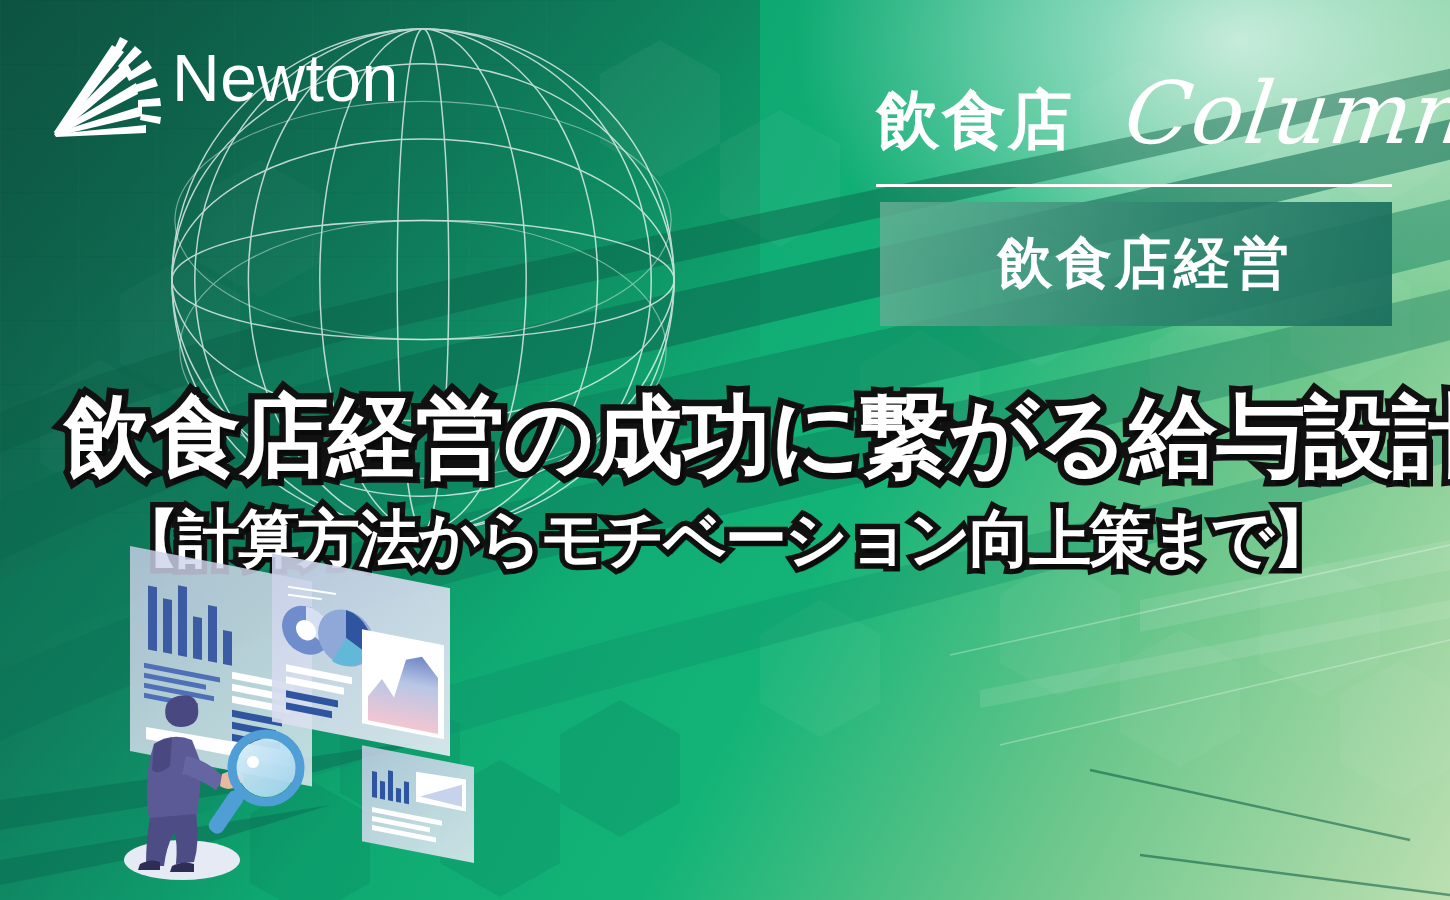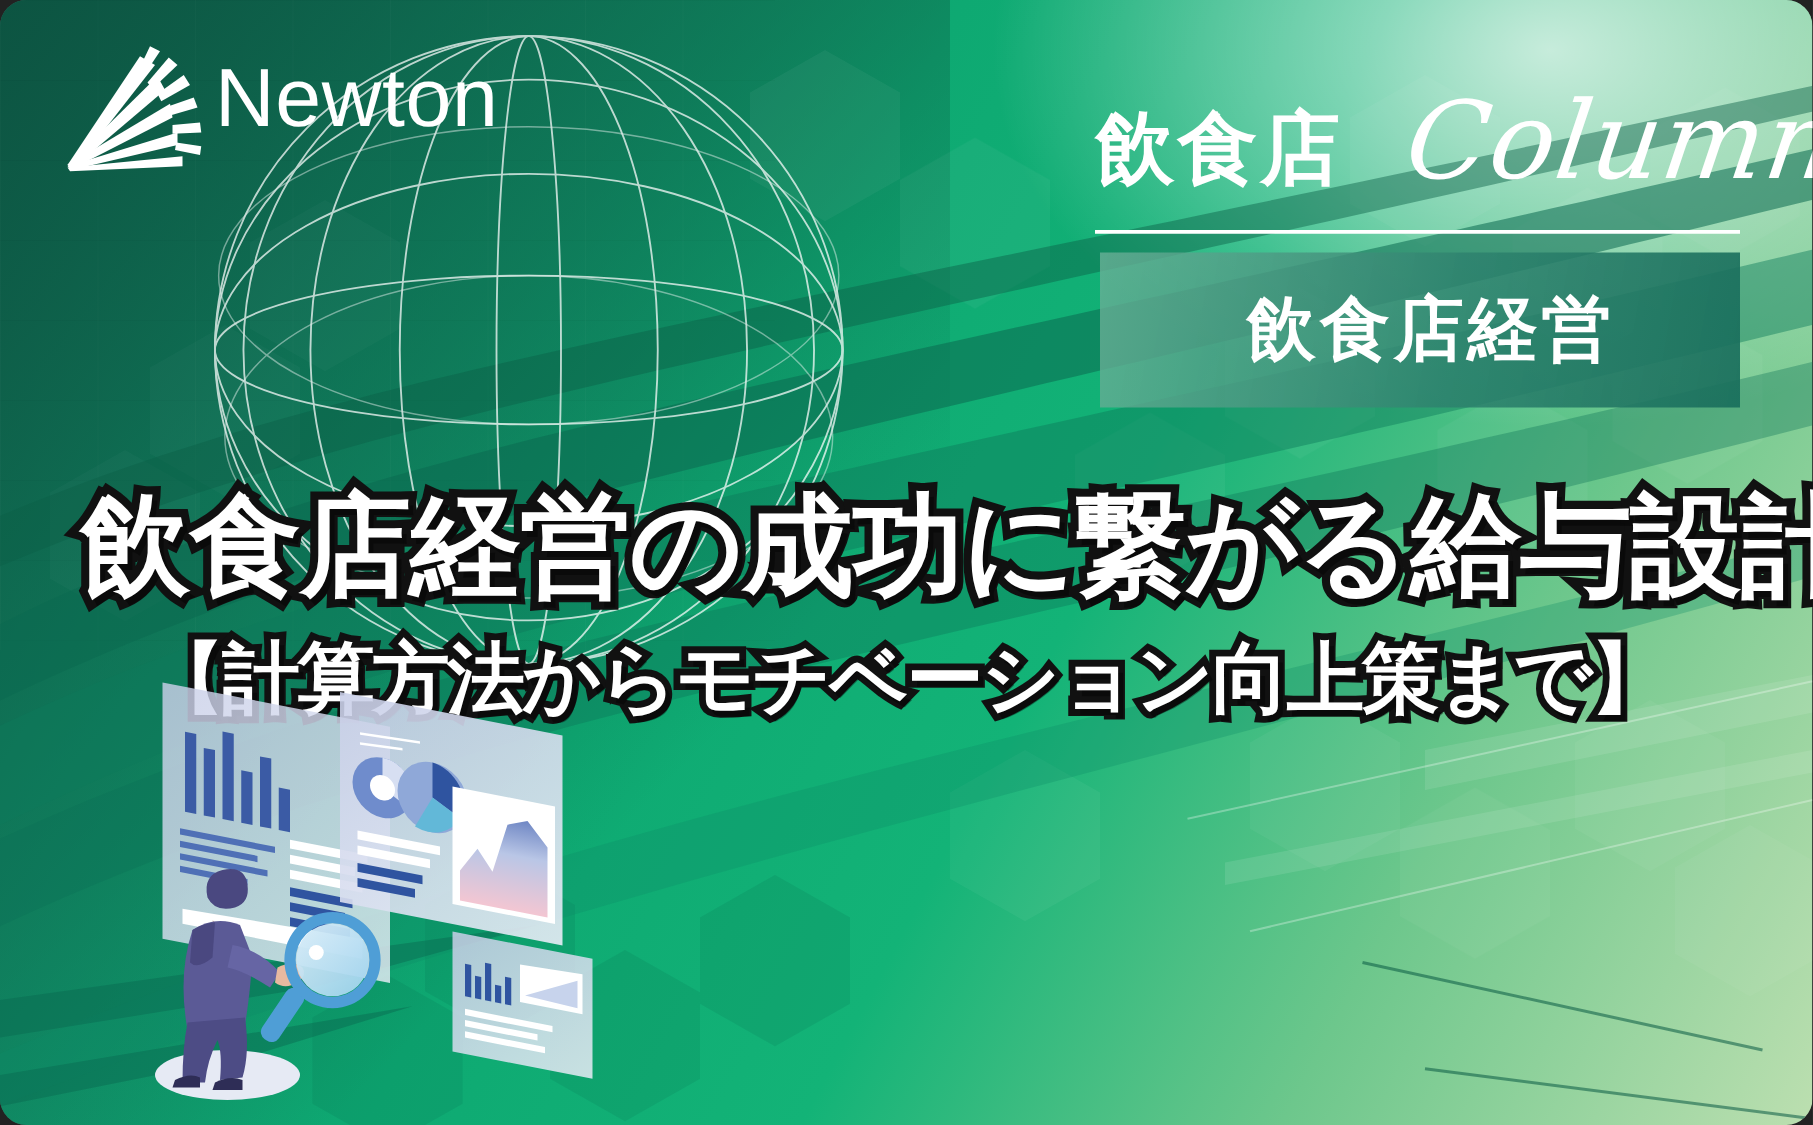--- a/index.html
+++ b/index.html
@@ -1,20 +1,19 @@
 <!DOCTYPE html>
 <html><head>
 <meta charset="utf-8">
 <style>
   html,body{margin:0;padding:0;background:#222;}
   .stage{
     position:relative;width:1450px;height:900px;overflow:hidden;
     font-family:"Liberation Sans","DejaVu Sans",sans-serif;
-    background:#404040;
-    border-radius:21px;
+    background:#0f766e;
   }
 
   
   .bg-base{position:absolute;inset:0;
     background:
       radial-gradient(ellipse 620px 420px at 1240px 40px, rgba(255,255,255,.72) 0%, rgba(255,255,255,.35) 38%, rgba(255,255,255,0) 72%),
       linear-gradient(118deg, #136b55 0%, #11906a 18%, #0ea972 40%, #13b377 58%, #6dc78c 78%, #bcdfb0 100%);
   }
   .bg-darkcorner{position:absolute;left:0;top:0;width:760px;height:900px;
     background:linear-gradient(135deg, rgba(12,82,64,.92) 0%, rgba(14,95,72,.55) 38%, rgba(16,120,84,0) 70%);}
@@ -52,21 +51,21 @@
     font-family:"DejaVu Sans","Liberation Sans",sans-serif;margin-left:17px;}
 
   
   .title-main{position:absolute;left:0;top:392px;width:1450px;text-align:center;
     font-size:89px;font-weight:bold;line-height:1;color:#ffffff;letter-spacing:-1px;
     font-family:"DejaVu Sans","Liberation Sans",sans-serif;
     -webkit-text-stroke:13px #111111;paint-order:stroke fill;
     text-shadow:4px 5px 0 rgba(0,0,0,.38);padding-left:47px;}
   .title-sub{position:absolute;left:0;top:513px;width:1450px;text-align:center;
     font-size:62px;font-weight:bold;line-height:1;color:#ffffff;letter-spacing:-2px;
-    font-family:Liberation Serif, serif;
+    font-family:Liberation Mono, monospace;
     -webkit-text-stroke:11px #111111;paint-order:stroke fill;
     text-shadow:4px 5px 0 rgba(0,0,0,.38);}
 
   
   .illus{position:absolute;left:110px;top:530px;width:390px;height:360px;}
 </style>
 </head>
 <body>
 
 <div class="stage">

